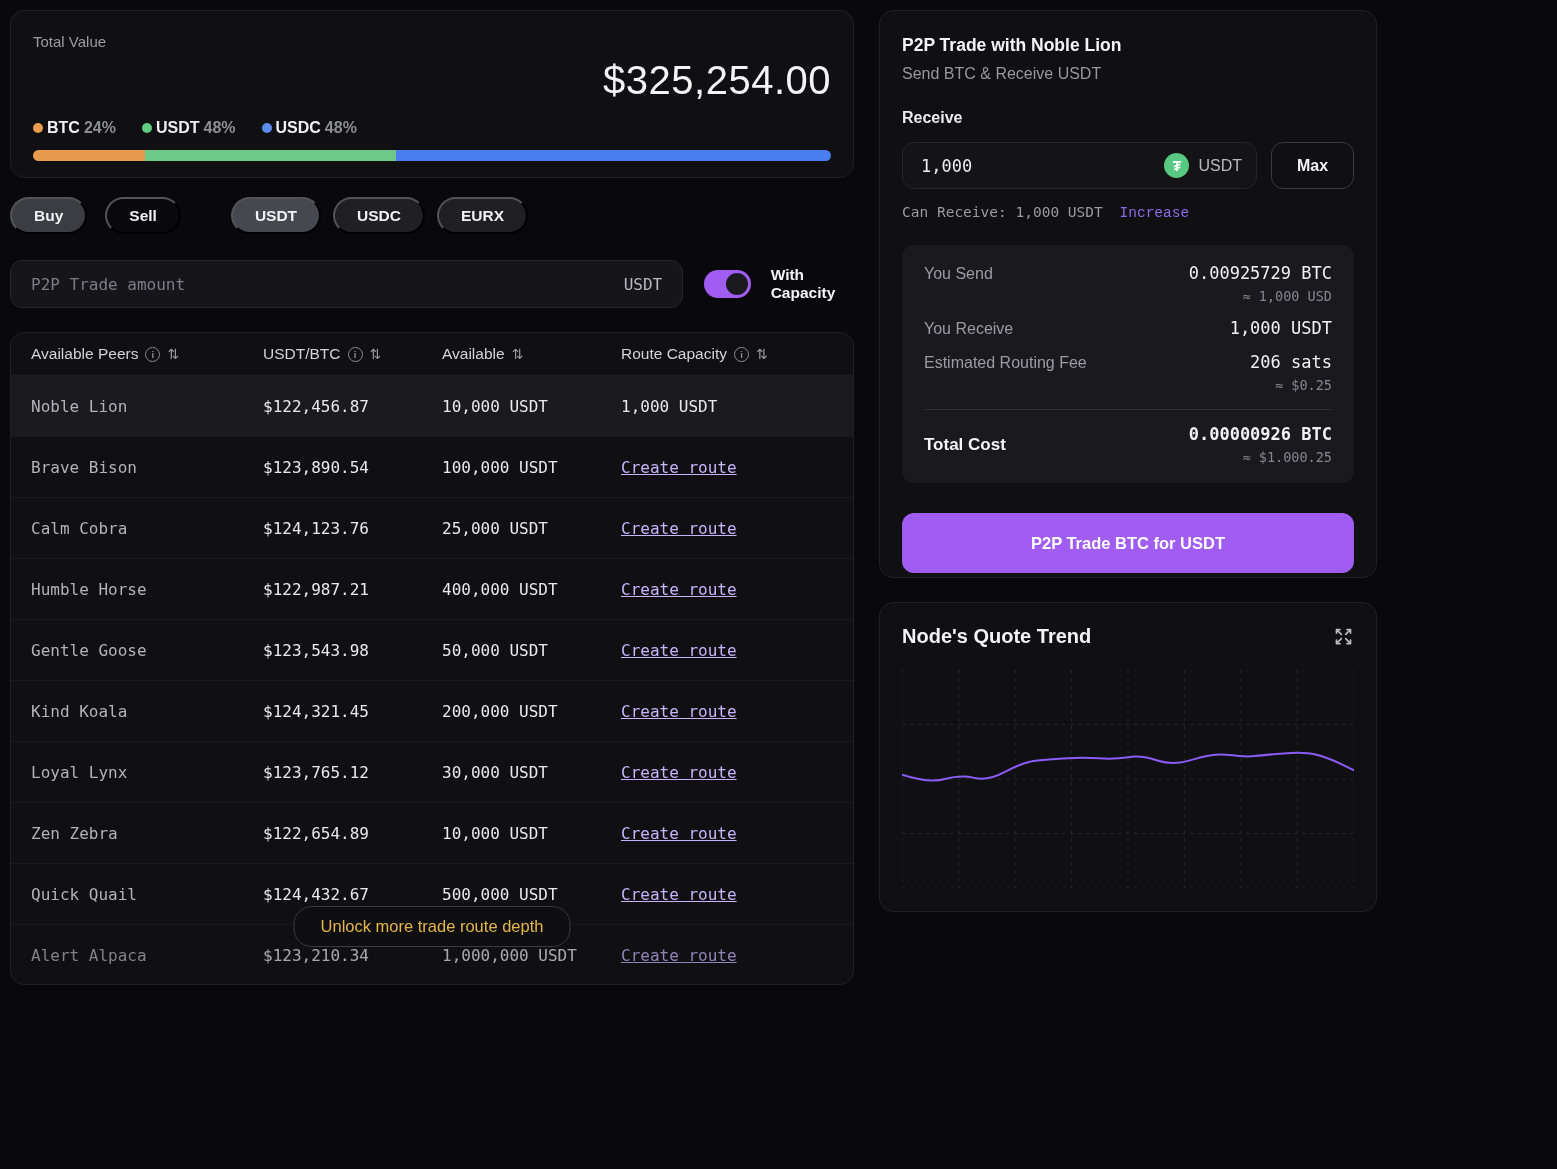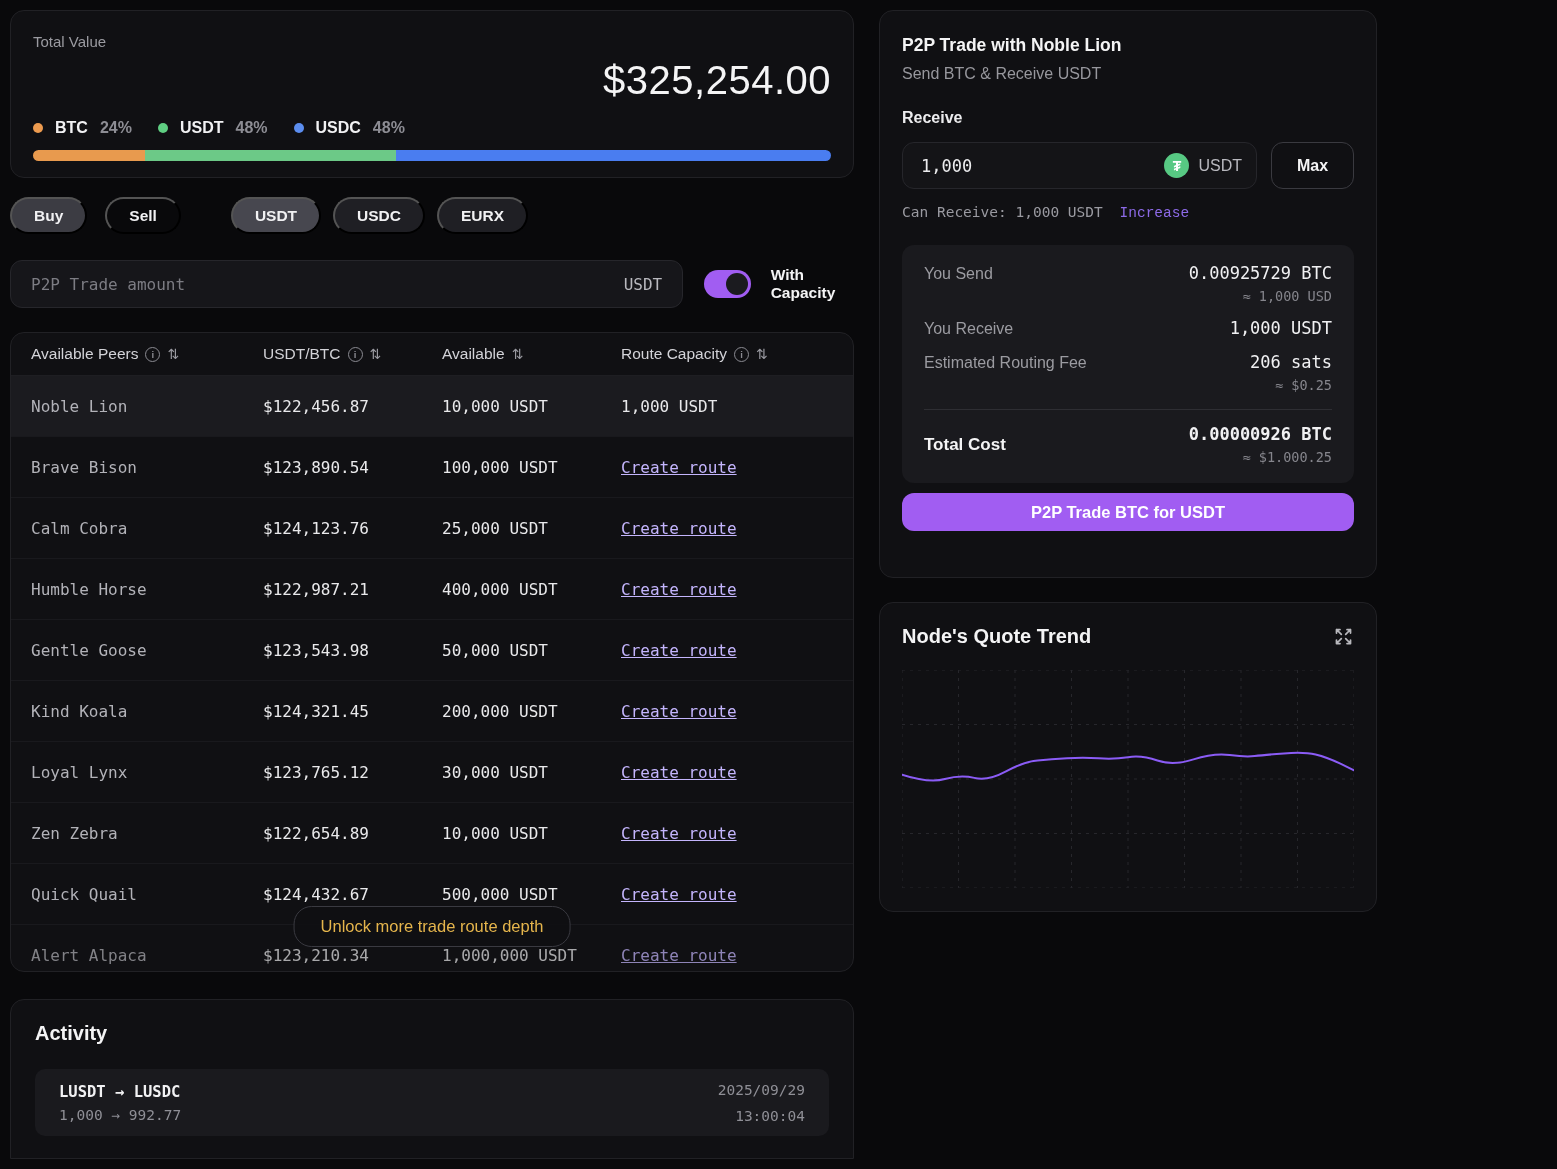--- a/index.html
+++ b/index.html
@@ -18,21 +18,21 @@
     background:#101013;
     border:1px solid #212125;
     border-radius:14px;
   }
 
   
   .total-card { height:168px; padding:22px; }
   .total-label { color:#9b9ba1; font-size:15px; }
   .total-value { font-size:40px; font-weight:500; color:#f4f4f5; margin-top:8px; letter-spacing:.5px;text-align:right; }
   .legend { display:flex; align-items:center; gap:26px; margin-top:16px; }
-  .legend-item { display:flex; align-items:center; gap:12px; }
+  .legend-item { display:flex; align-items:center; gap:4px; }
   .dot { width:10px; height:10px; border-radius:50%; }
   .legend-name { font-size:16px; font-weight:700; color:#f1f1f3; }
   .legend-pct { font-size:16px; color:#8d8d94; font-weight:700; }
   .alloc-bar { display:flex; height:11px; border-radius:6px; overflow:hidden; margin-top:13px; }
 
   
   .tabs-row { display:flex; align-items:center; margin-top:19px; height:37px; }
   .pill {
     height:37px; padding:0 22px; border-radius:19px;
     display:inline-flex; align-items:center; justify-content:center;
@@ -141,21 +141,21 @@
   .slabel { font-size:16px; color:#9b9ba1; padding-top:2px; }
   .sval { text-align:right; }
   .sval .main { font-size:17px; color:#f1f1f3; }
   .sval .approx { font-size:13.5px; color:#85858c; margin-top:5px; }
   .sdivider { height:1px; background:#2e2e33; margin:16px 0 14px; }
   .total-row { display:flex; justify-content:space-between; align-items:center; }
   .total-label2 { font-size:17px; font-weight:700; color:#f4f4f5; }
   .total-val .main { font-weight:700; }
 
   .cta-btn {
-    margin-top:10px; width:100%; height:38px; border:none; border-radius:12px;
+    margin-top:30px; width:100%; height:60px; border:none; border-radius:12px;
     color:#fff; font-size:16.5px; font-weight:700; cursor:pointer;
     font-family:"Liberation Sans", sans-serif;
   }
 
   
   .trend-card { margin-top:24px; height:310px; padding:22px; }
   .trend-head { display:flex; justify-content:space-between; align-items:center; }
   .trend-title { font-size:20px; font-weight:700; color:#f4f4f5; }
   .expand-btn { background:none; border:none; cursor:pointer; padding:0; line-height:0; }
   .chart-wrap { margin-top:22px; }
@@ -299,33 +299,20 @@
       <div class="trow dimmed mono">
         <div class="cell-peer">Alert Alpaca</div>
         <div class="cell-num">$123,210.34</div>
         <div class="cell-num">1,000,000 USDT</div>
         <div class="cap-action">Create route</div>
       </div>
 
       <div class="unlock-tip" style="color: rgb(229, 181, 76);">Unlock more trade route depth</div>
     </div>
 
-    <div class="card activity-card">
-      <div class="activity-title">Activity</div>
-      <div class="activity-item">
-        <div>
-          <div class="act-pair mono">LUSDT → LUSDC</div>
-          <div class="act-amounts mono">1,000 → 992.77</div>
-        </div>
-        <div class="act-right mono">
-          <div>2025/09/29</div>
-          <div>13:00:04</div>
-        </div>
-      </div>
-    </div>
   </div>
 
   <div class="col-right">
 
     <div class="card trade-card">
       <div class="trade-title">P2P Trade with Noble Lion</div>
       <div class="trade-sub">Send BTC &amp; Receive USDT</div>
 
       <div class="receive-label">Receive</div>
       <div class="receive-row">

